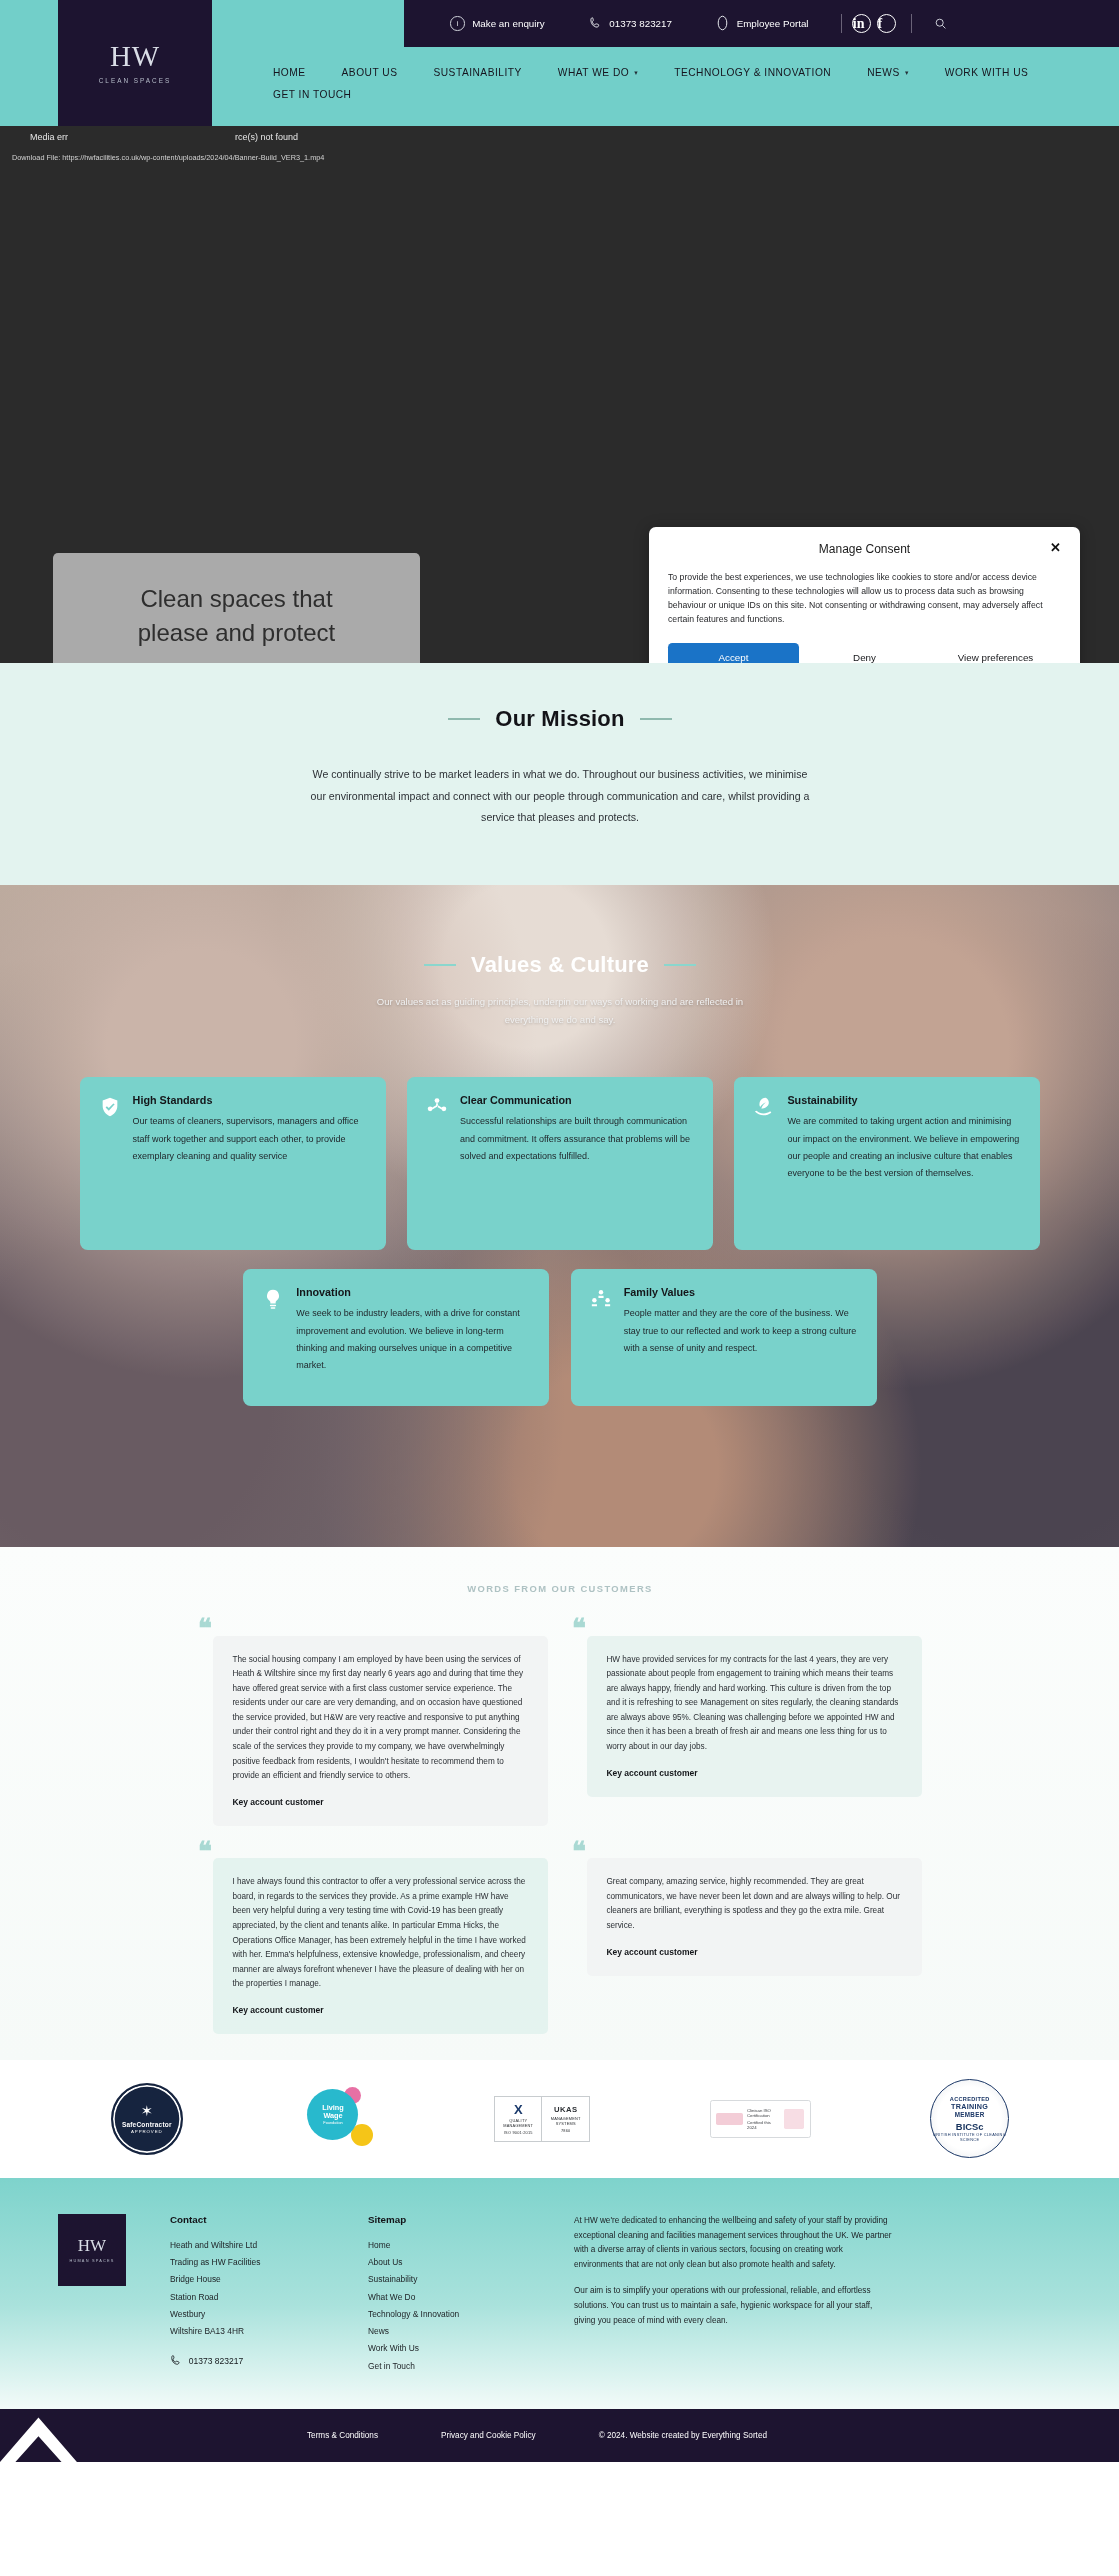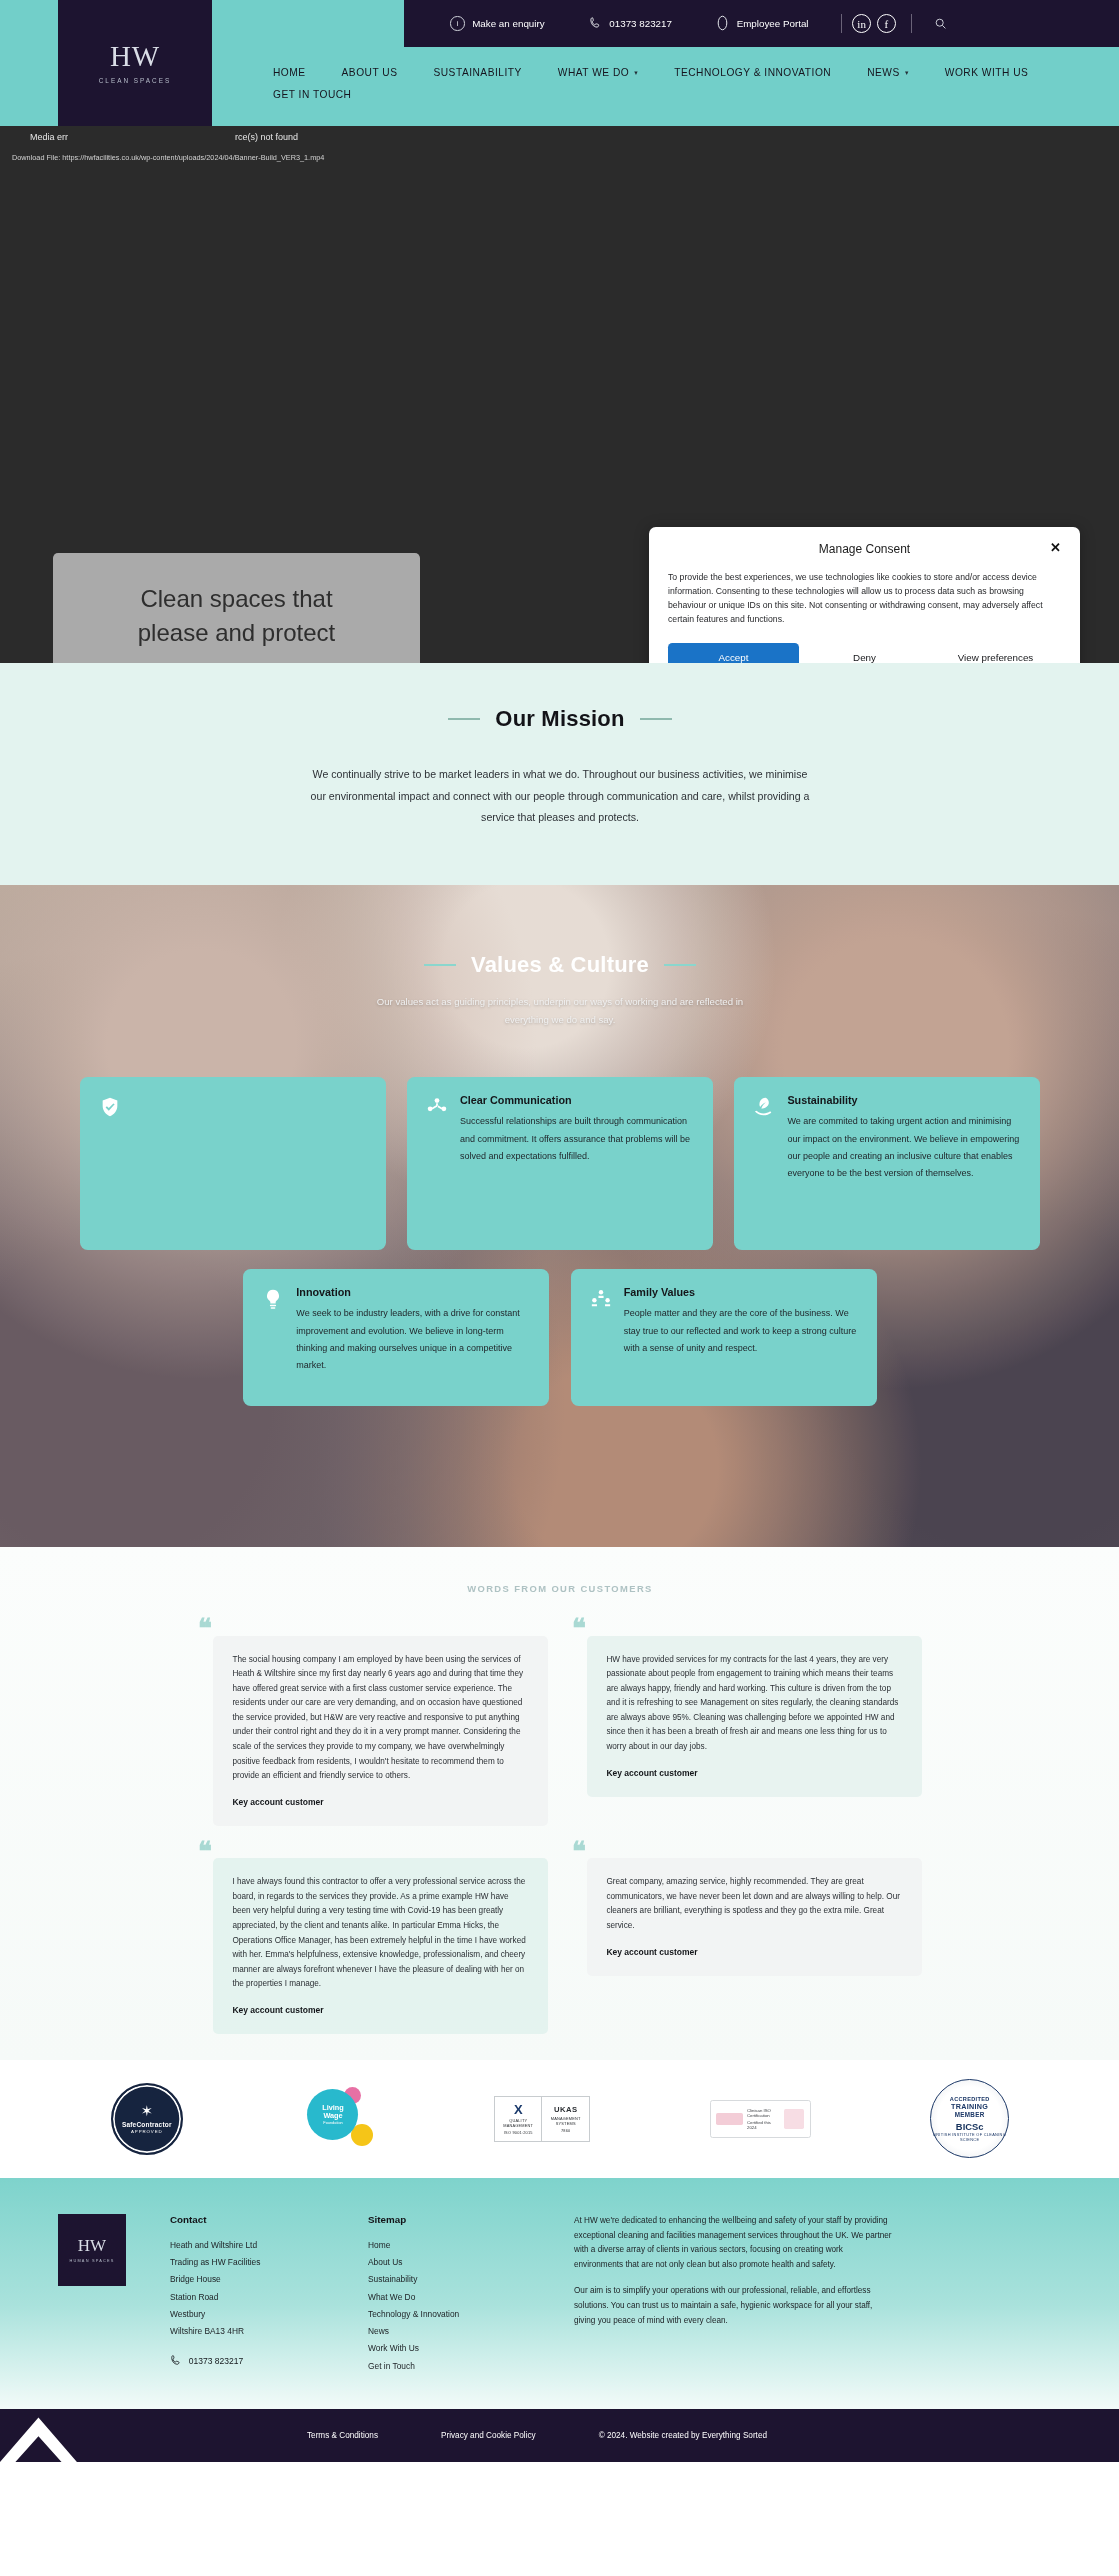--- a/index.html
+++ b/index.html
@@ -73,24 +73,24 @@
   }
   .tb-sep {
     width: 0.9px; height: 19px;
     background: #6a6378;
     margin: 0 10.2px;
   }
   .soc {
     width: 19.6px; height: 19.6px;
     border: 1.1px solid #ffffff;
     border-radius: 50%;
-    display: flex; align-items: center; justify-content: center;
+    display: flex; align-items: center; 
     color: #ffffff;
-    font-size: 11px;
-    font-weight: normal;
+    font-size: 14px;
+    font-weight: bold;
     font-family: "Liberation Serif", serif;
     margin-right: 5.1px;
     cursor: pointer;
   }
   .search-ico {
     width: 19px; height: 19px;
     display:flex; align-items:center; justify-content:center;
     margin-left: 8.5px;
     cursor: pointer;
   }
@@ -655,20 +655,24 @@
     </div>
     <p class="values-sub">Our values act as guiding principles, underpin our ways of working and are reflected in everything we do and say.</p>
 
     <div class="cards-row">
       <div class="vcard">
         <span class="vicon">
           <svg width="22" height="22" viewBox="0 0 24 24" fill="#ffffff">
               <path d="M12 2 4 5v6c0 5 3.4 9.3 8 11 4.6-1.7 8-6 8-11V5l-8-3zm-1.3 14-3.5-3.5 1.4-1.4 2.1 2.1 5-5L17.1 9l-6.4 7z"></path>
             </svg>
         </span>
+        <div>
+          <h3>High Standards</h3>
+          <p>Our teams of cleaners, supervisors, managers and office staff work together and support each other, to provide exemplary cleaning and quality service</p>
+        </div>
       </div>
       <div class="vcard">
         <span class="vicon">
           <svg width="22" height="22" viewBox="0 0 24 24" fill="#ffffff">
               <circle cx="12" cy="5" r="2.6"></circle>
               <circle cx="4.5" cy="14" r="2.6"></circle>
               <circle cx="19.5" cy="14" r="2.6"></circle>
               <path d="M11 8h2v4h-2zM6 13l5-3 1 1.6-5 3zM18 13l-5-3-1 1.6 5 3z"></path>
             </svg>
         </span>

